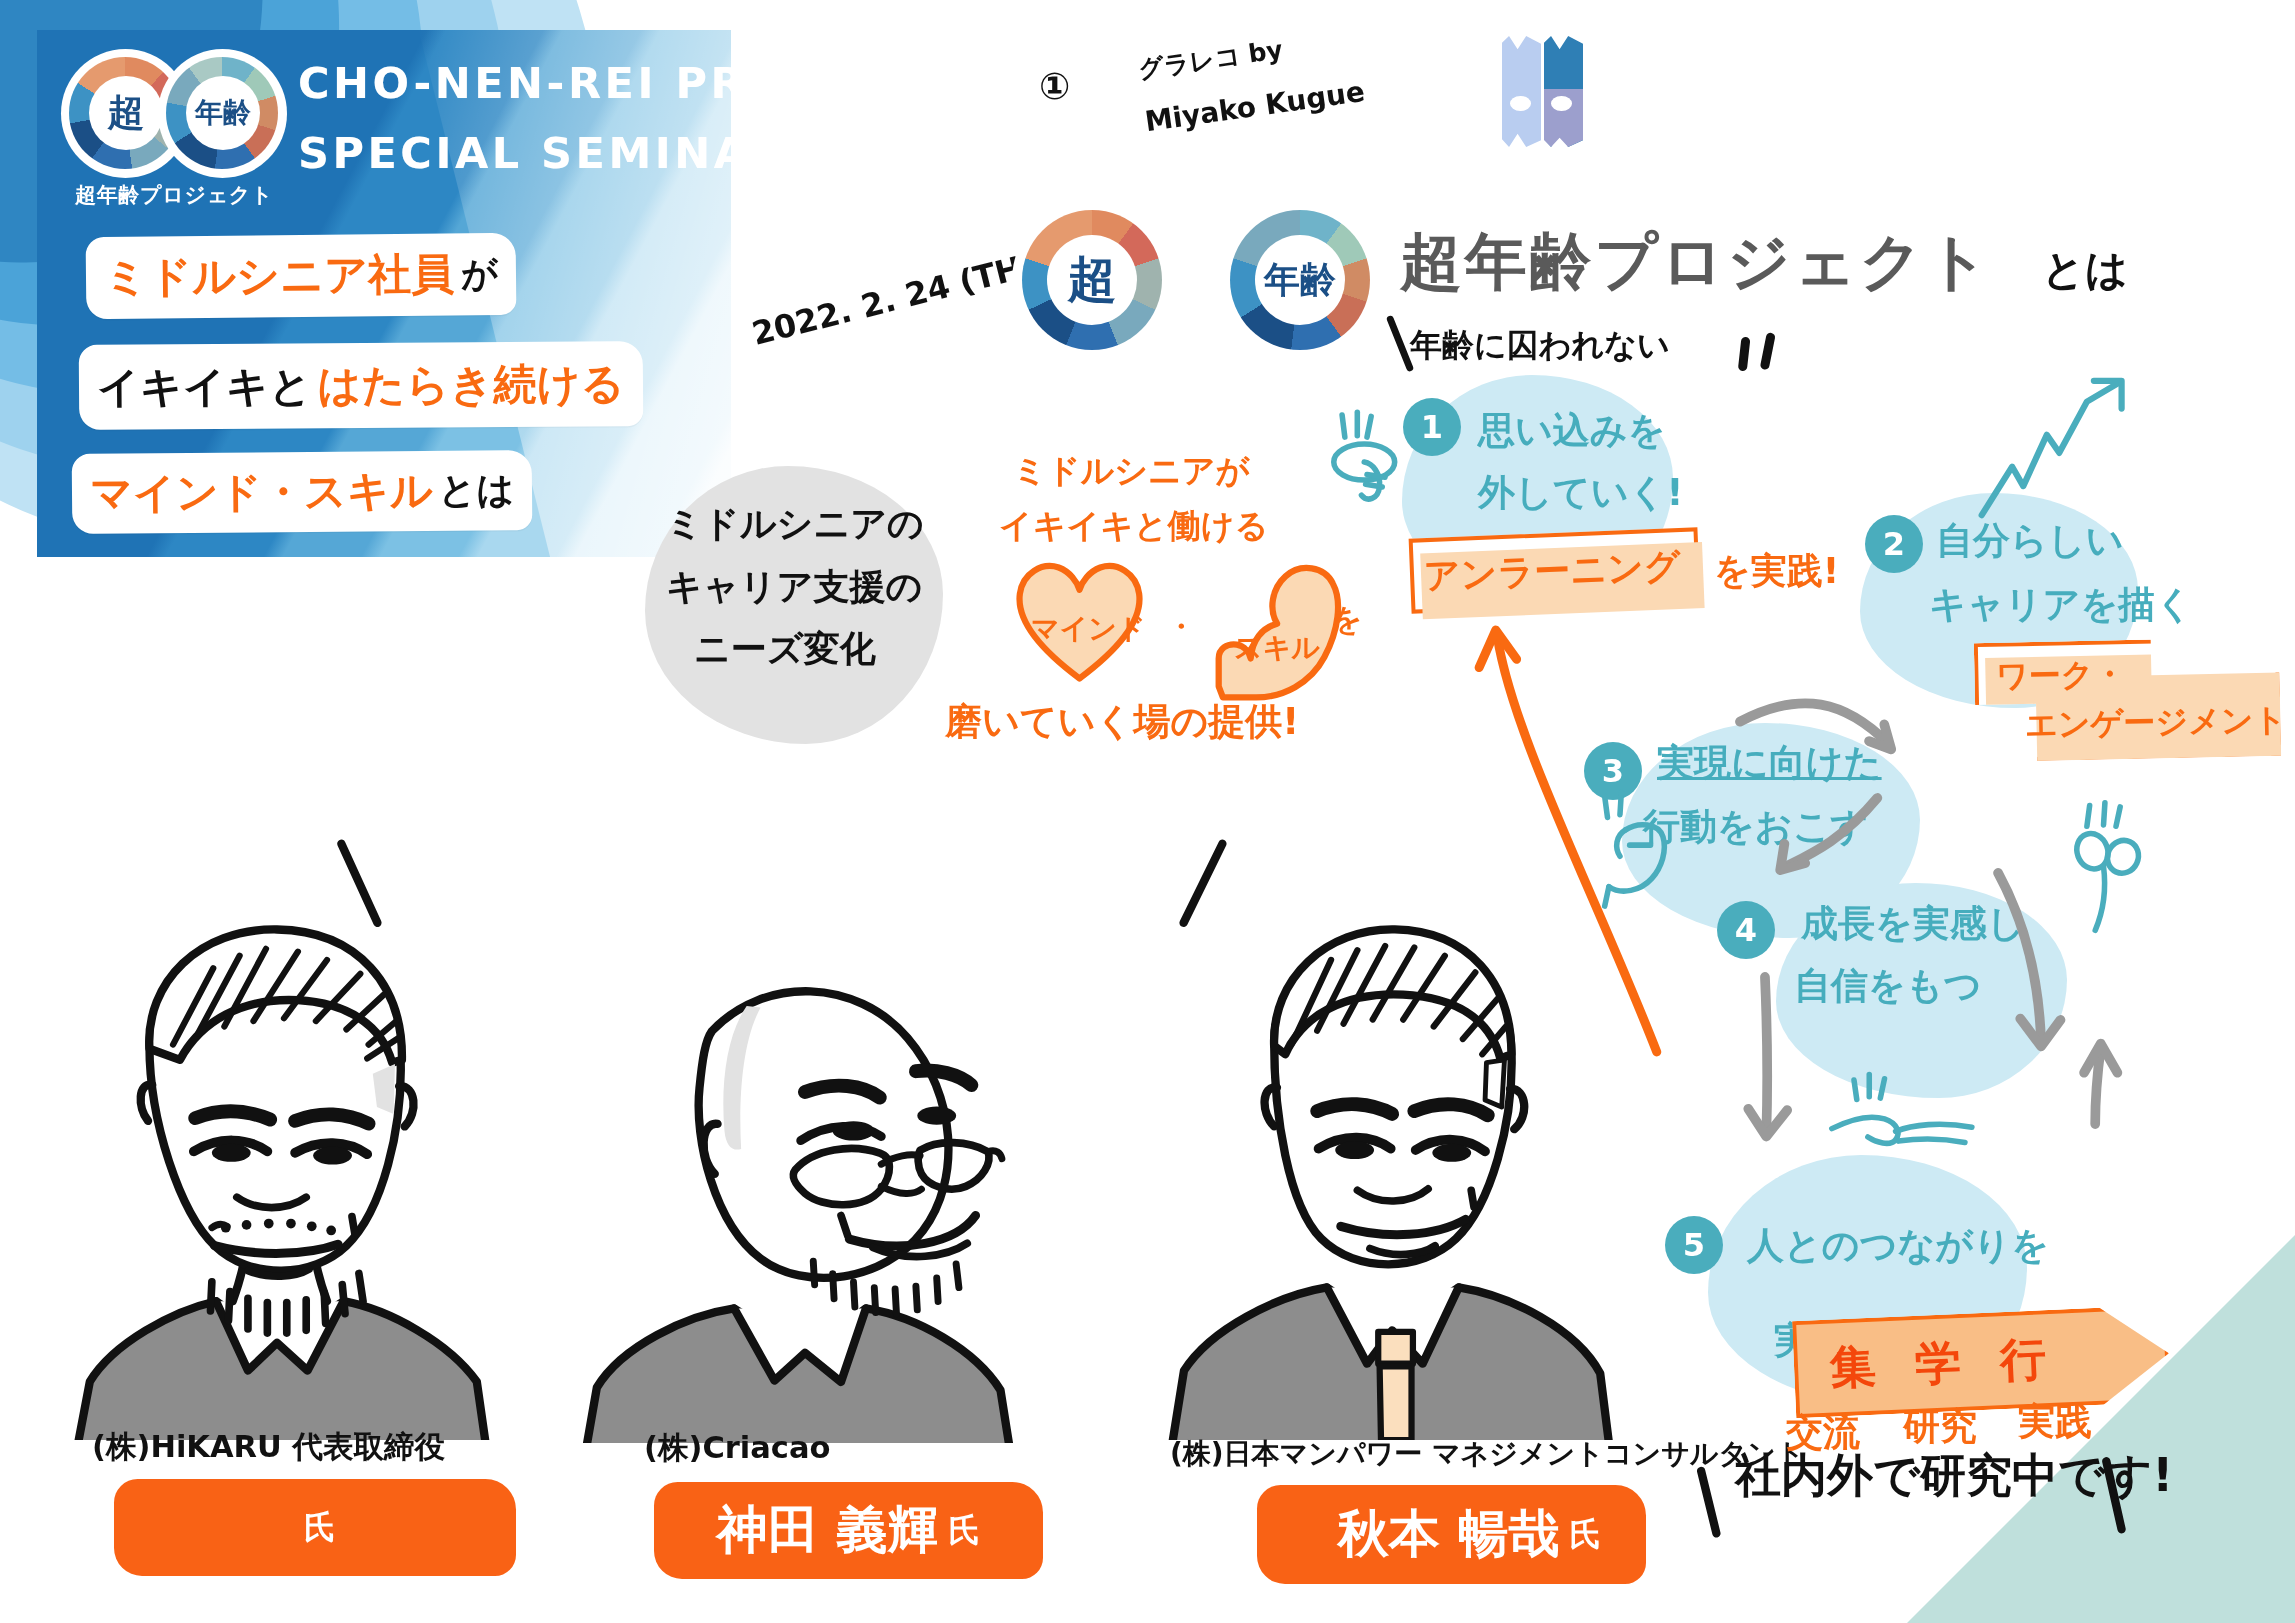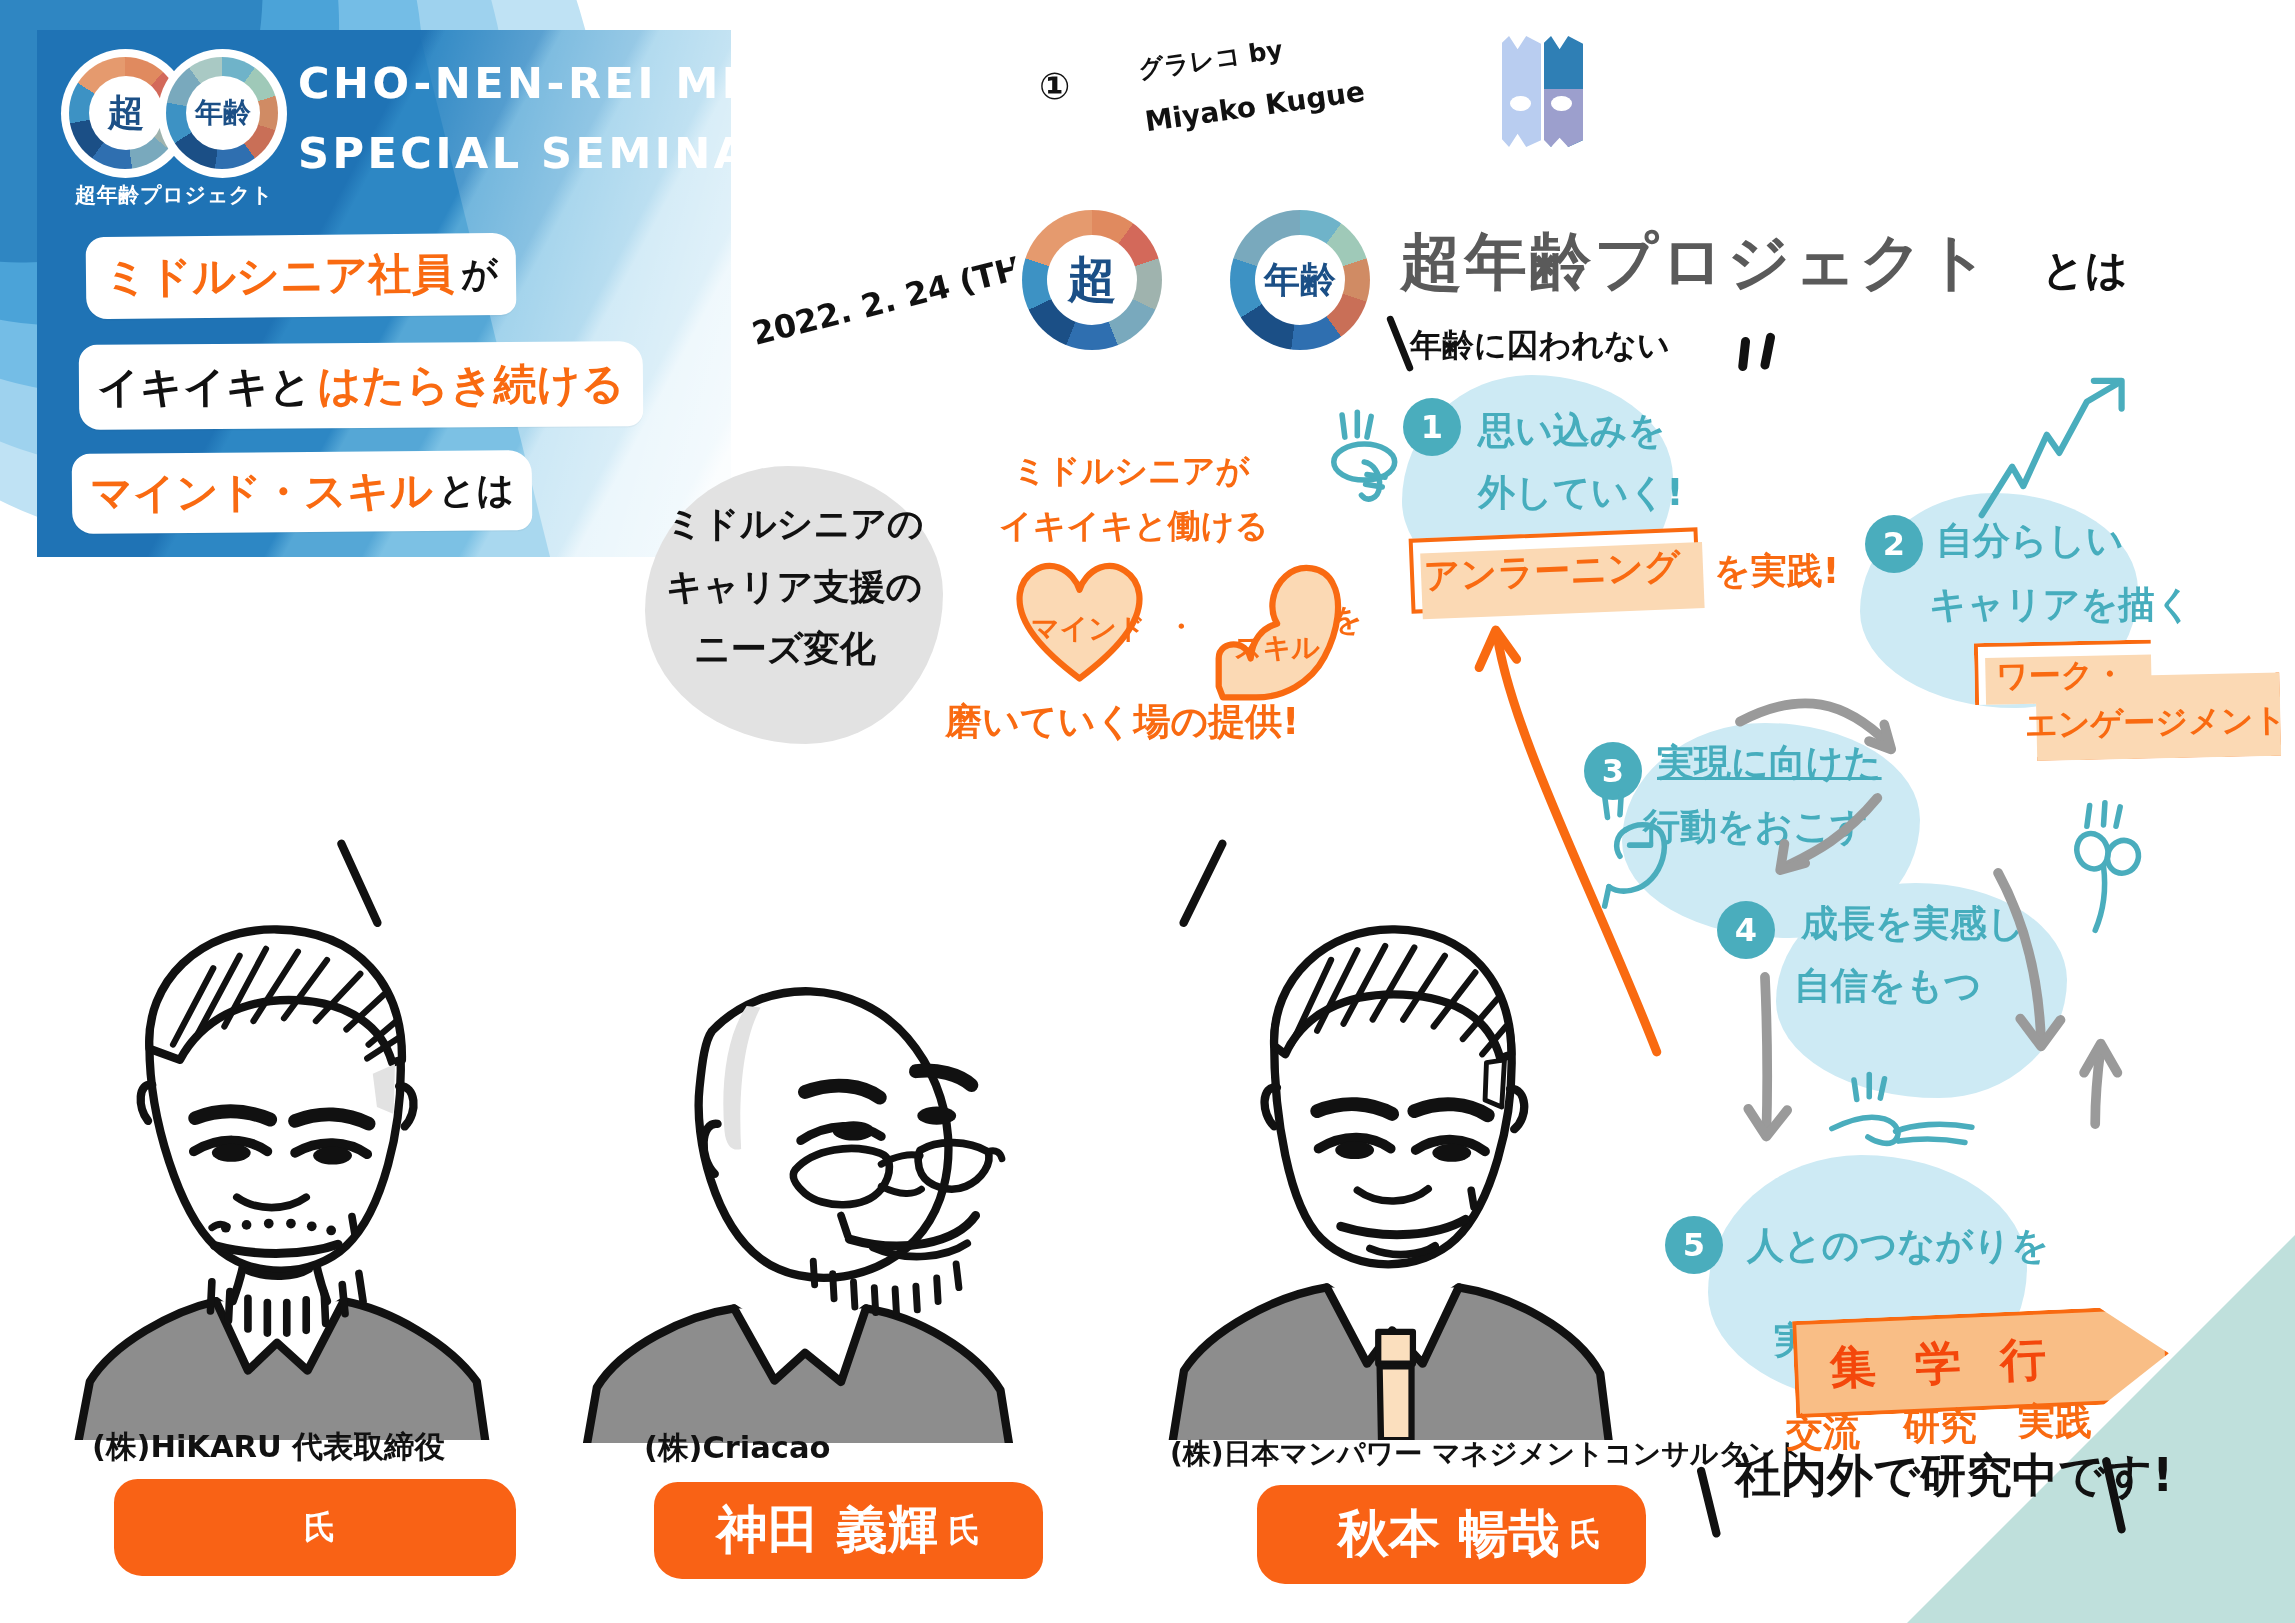--- a/index.html
+++ b/index.html
@@ -171,21 +171,21 @@
     <div class="logo-white-ring" style="left:97px; top:5.6px; width:129px; height:129px;"></div>
     <div class="seg-ring" style="left:105px; top:14px; width:112px; height:112px;
          background: conic-gradient(#6fb3c9 0 10%, #9fc9b8 10% 20%, #d08b64 20% 30%,
           #c96f57 30% 40%, #2f6fb0 40% 52%, #1b4f86 52% 66%, #3d92c4 66% 78%, #79a9bd 78% 90%, #a9c9c4 90% 100%);"></div>
     <div class="logo-inner" style="left:125px; top:33px; width:74px; height:74px; font-size:28px;">年齢</div>
 
     <div class="abs" style="left:-1.4px; top:139px; width:229px; text-align:center; font-size:21px; color:#ffffff;
          letter-spacing:0.7px;">超年齢プロジェクト</div>
   </div>
 
-  <div class="hero-title" style="left:298px; top:54px; font-size:43px;">CHO-NEN-REI MEMBER</div>
+  <div class="hero-title" style="left:298px; top:54px; font-size:43px;">CHO-NEN-REI PROJECT</div>
   <div class="hero-title" style="left:298px; top:124px; font-size:43px;">SPECIAL SEMINAR</div>
 
   <div class="white-pill" style="left:86px; top:235px; height:82px; transform:rotate(-0.6deg);">
     <span class="pill-txt or" style="font-size:43px;">ミドルシニア社員</span>
     <span class="pill-txt bk" style="font-size:36px; margin-left:7px;">が</span>
   </div>
 
   <div class="white-pill" style="left:79px; top:343px; height:85px; transform:rotate(-0.4deg);">
     <span class="pill-txt bk" style="font-size:42px;">イキイキと</span>
     <span class="pill-txt or" style="font-size:43px; margin-left:5.6px;">はたらき続ける</span>

